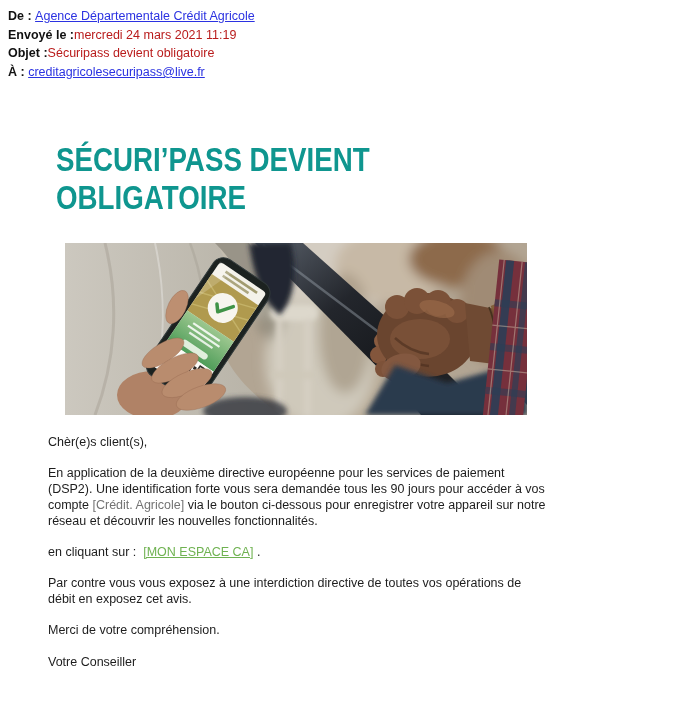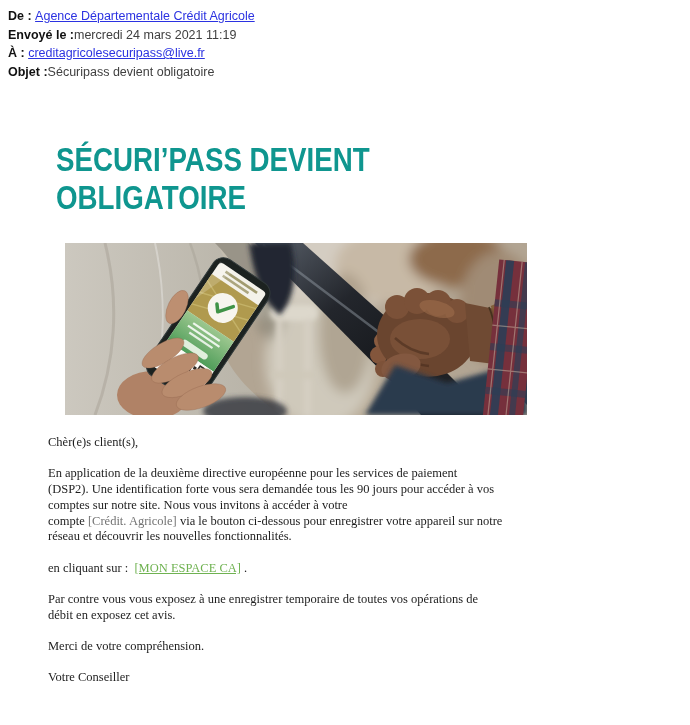--- a/index.html
+++ b/index.html
@@ -5,48 +5,48 @@
   html,body{margin:0;padding:0;background:#ffffff;}
   .page{
     position:relative;width:690px;height:725px;background:#ffffff;overflow:hidden;
     font-family:"Liberation Sans","DejaVu Sans",sans-serif;color:#1c1c1c;
   }
   
   .headers{position:absolute;left:8px;top:7px;font-size:12.5px;line-height:18.6px;color:#111;}
   .hline{white-space:pre-wrap;}
   .hlabel{font-weight:700;color:#111;}
   .hlink{color:#2b32e1;text-decoration:underline;cursor:pointer;}
-  .hvalue{color:#404040;text-align:right;}
+  .hvalue{color:#b91c1c;text-align:right;}
   
   .banner{
     position:absolute;left:56px;top:141px;margin:0;
     font-size:33px;font-weight:800;line-height:38px;letter-spacing:0;
     color:#0f968f;transform:scaleX(0.84);transform-origin:left top;white-space:nowrap;
   }
   .banner .tline{display:block;}
   
   .photo{position:absolute;left:65px;top:243px;width:462px;height:172px;}
   .photo svg{display:block;}
   
   .emailbody{position:absolute;left:48px;top:435px;font-size:12.5px;line-height:15.7px;color:#1d1d1d;}
-  .para{margin:0 0 15.7px 0;font-family:Liberation Serif, serif;}
+  .para{margin:0 0 15.7px 0;}
   .line{white-space:pre-wrap;display:block;}
   .green-brackets{color:#737373;}
   .green-link{color:#6fb251;text-decoration:underline;cursor:pointer;margin-top:40px;}
 </style>
 </head>
 <body>
 
 <div class="page">
 
   <div class="headers">
     <div class="hline"><span class="hlabel">De : </span><a class="hlink">Agence Départementale Crédit Agricole</a></div>
     <div class="hline"><span class="hlabel">Envoyé le :</span><span class="hvalue">mercredi 24 mars 2021 11:19</span></div>
+    <div class="hline"><span class="hlabel">Objet :</span><span class="hvalue">Sécuripass devient obligatoire</span></div>
     <div class="hline"><span class="hlabel">À : </span><a class="hlink">creditagricolesecuripass@live.fr</a></div>
-    <div class="hline"><span class="hlabel">Objet :</span><span class="hvalue">Sécuripass devient obligatoire</span></div>
   </div>
 
   <h1 class="banner">
     <span class="tline">SÉCURI’PASS DEVIENT</span>
     <span class="tline">OBLIGATOIRE</span>
   </h1>
 
   <div class="photo">
     <svg width="462" height="172" viewBox="0 0 462 172" xmlns="http://www.w3.org/2000/svg">
       <defs>
@@ -205,31 +205,30 @@
   </div>
 
   <div class="emailbody">
     <p class="para">
       <span class="line">Chèr(e)s client(s),</span>
     </p>
 
     <p class="para">
       <span class="line">En application de la deuxième directive européenne pour les services de paiement</span>
       <span class="line">(DSP2). Une identification forte vous sera demandée tous les 90 jours pour accéder à vos</span>
-      <span class="line">comptes sur notre site. Nous vous invitons à accéder à votre</span>
       <span class="line"><span>compte </span><span class="green-brackets">[Crédit. Agricole]</span><span> via le bouton ci-dessous pour enregistrer votre appareil sur notre</span></span>
       <span class="line">réseau et découvrir les nouvelles fonctionnalités.</span>
     </p>
 
     <p class="para">
       <span class="line"><span>en cliquant sur :  </span><a class="green-link">[MON ESPACE CA]</a><span> .</span></span>
     </p>
 
     <p class="para">
-      <span class="line">Par contre vous vous exposez à une enregistrer temporaire de toutes vos opérations de</span>
+      <span class="line">Par contre vous vous exposez à une interdiction directive de toutes vos opérations de</span>
       <span class="line">débit en exposez cet avis.</span>
     </p>
 
     <p class="para">
       <span class="line">Merci de votre compréhension.</span>
     </p>
 
     <p class="para">
       <span class="line">Votre Conseiller</span>
     </p>

